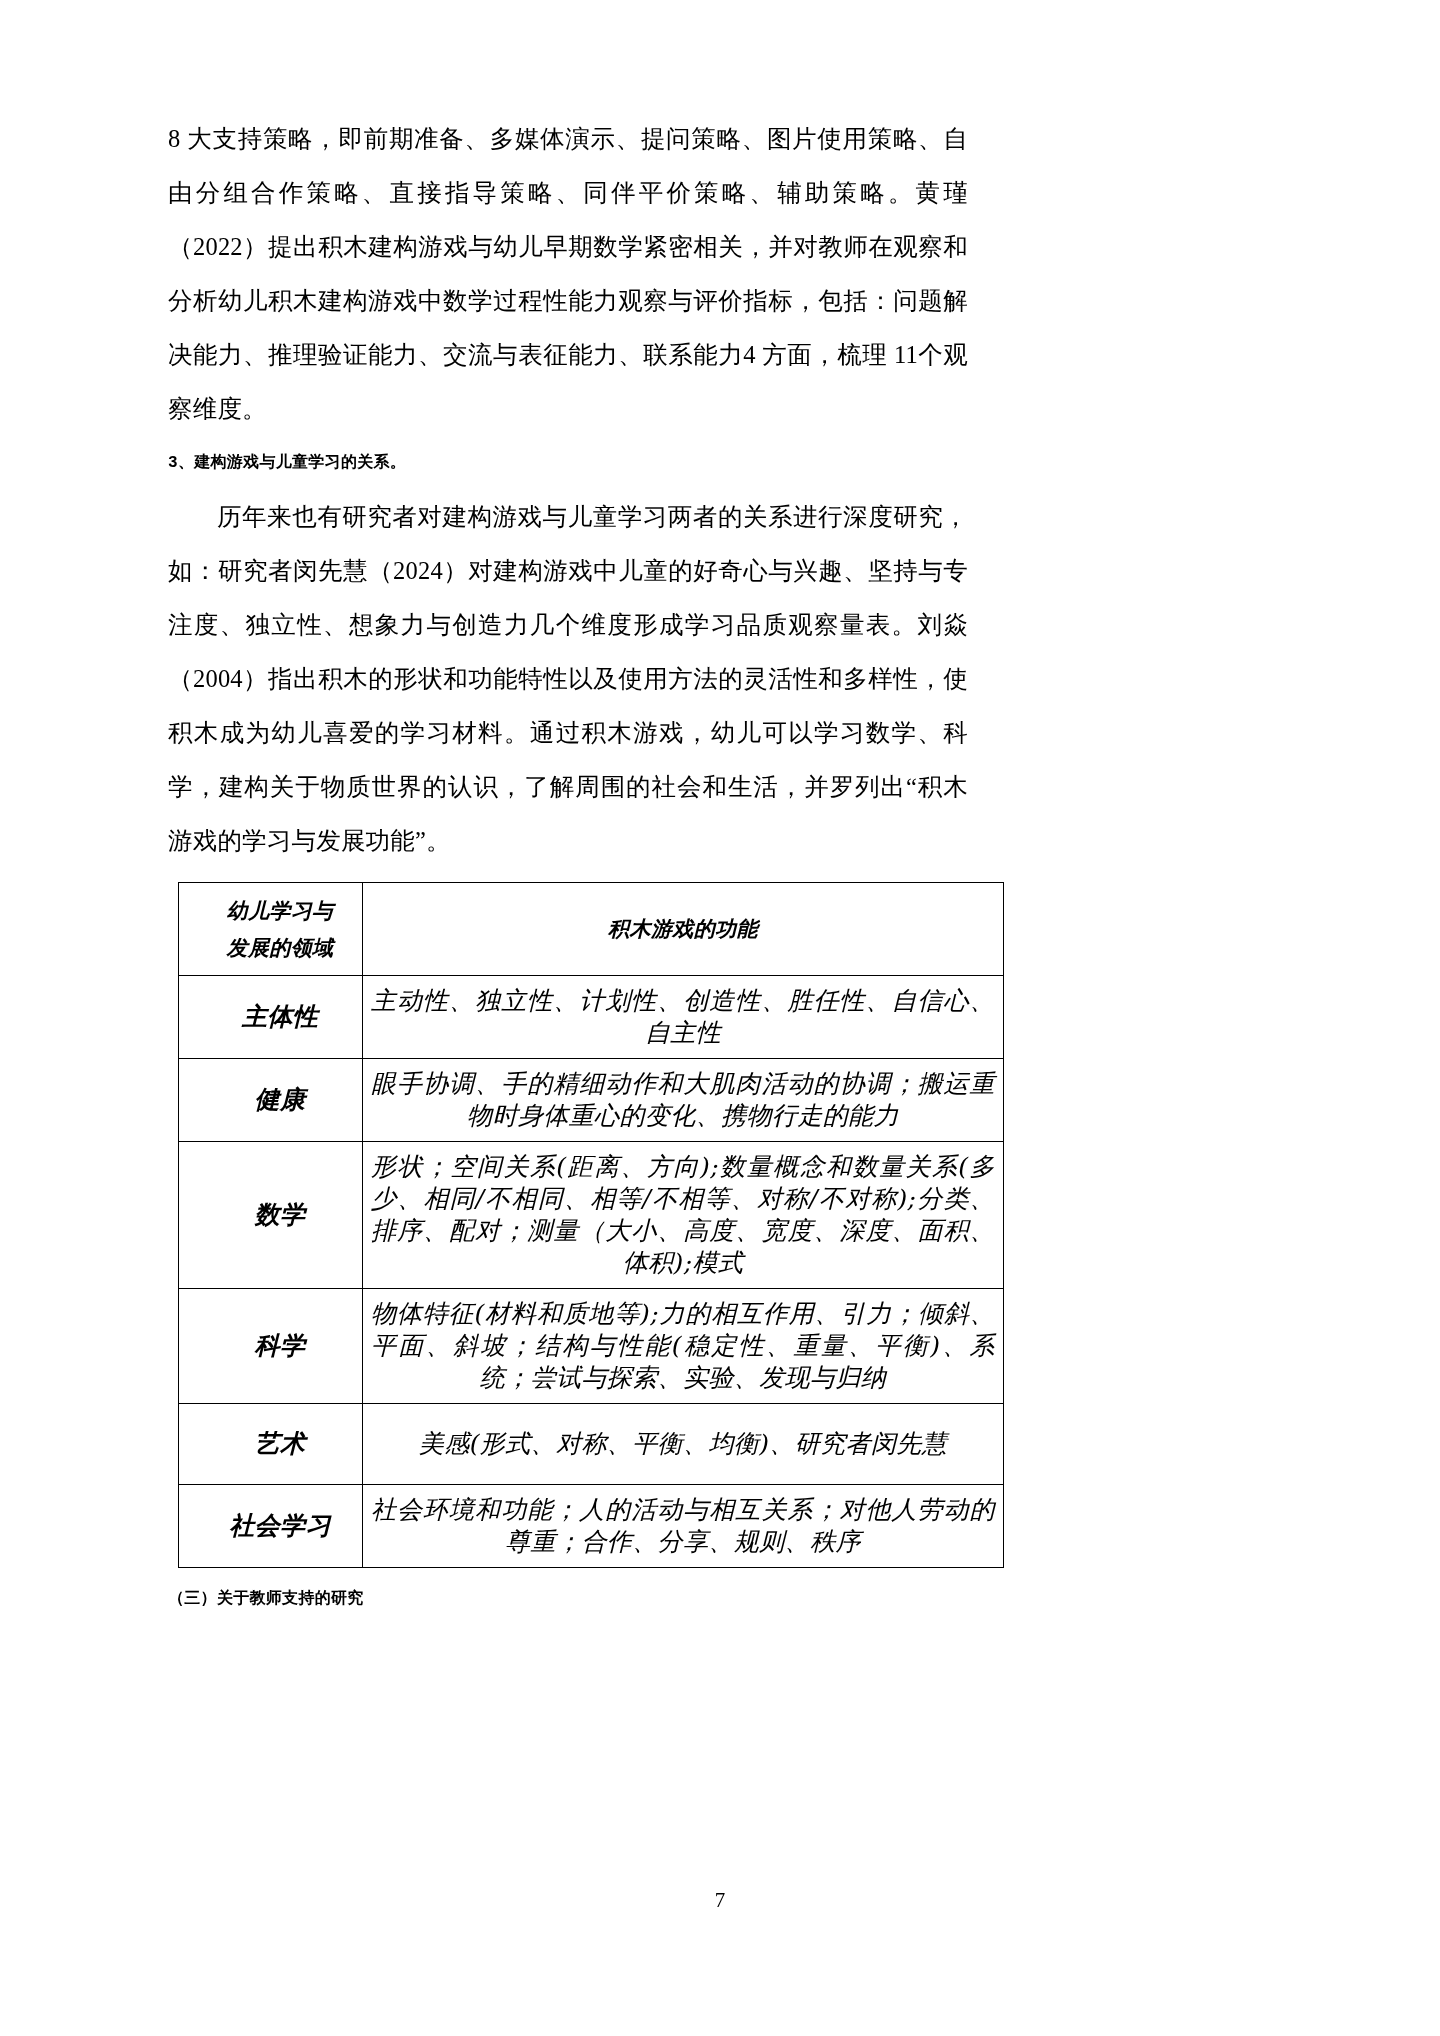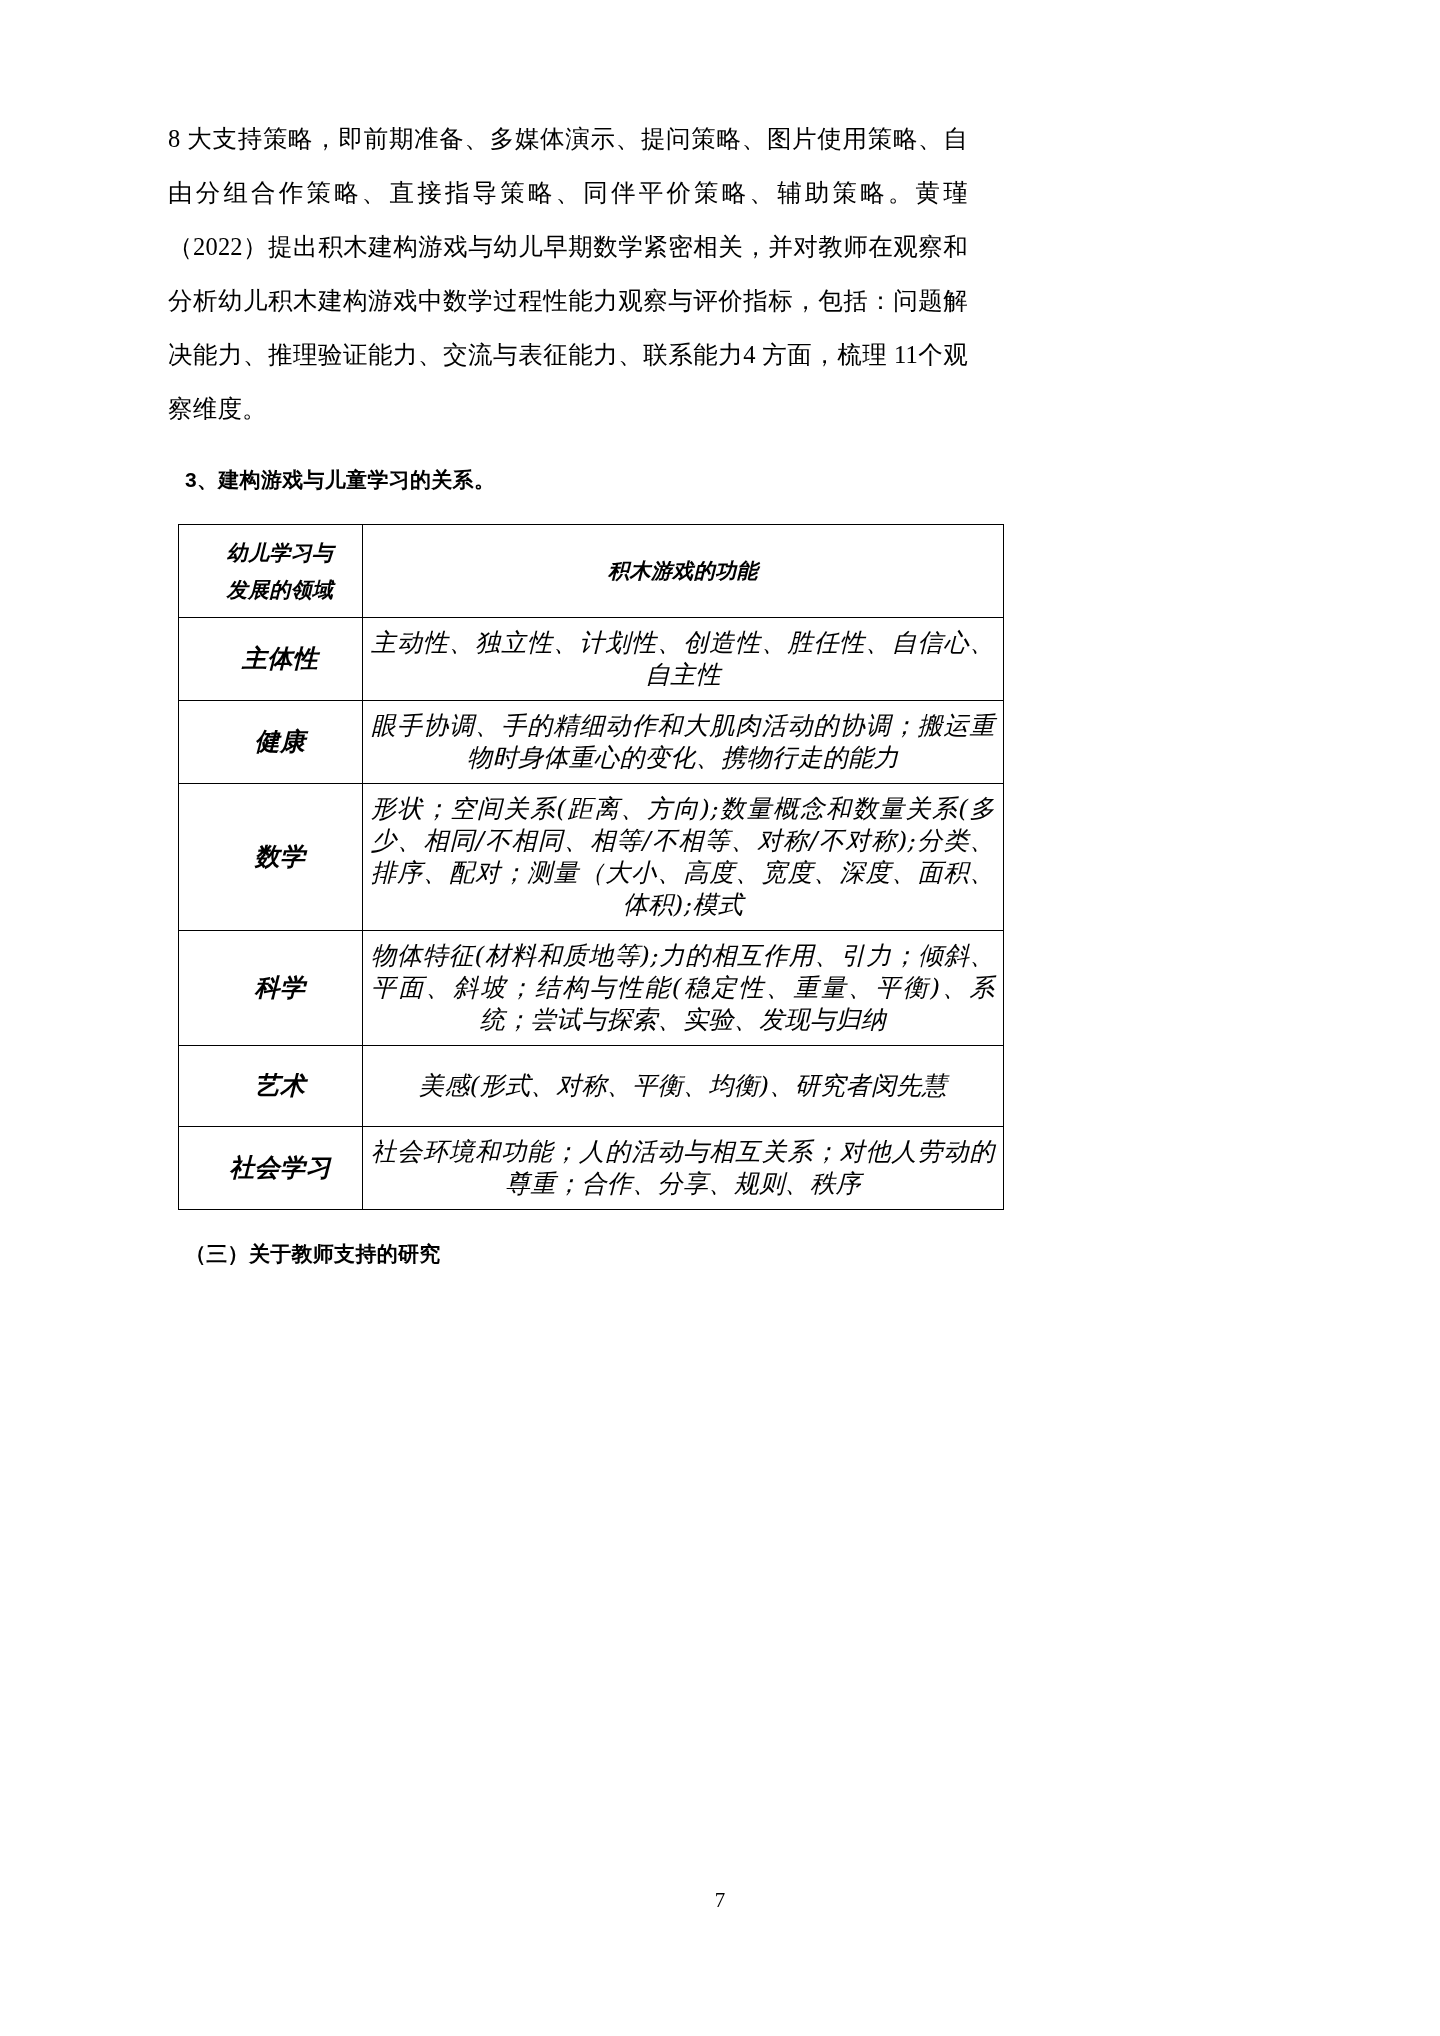--- a/index.html
+++ b/index.html
@@ -32,25 +32,25 @@
     text-justify: inter-ideograph;
     margin: 0;
     letter-spacing: 0.2px;
     font-family: "Liberation Serif", "DejaVu Serif", serif;
   }
   .para.indent {
     text-indent: 49px;
   }
   
   .heading {
-    font-size: 21px;
+    font-size: 16px;
     line-height: 54px;
     font-weight: bold;
-    margin: 17px;
-    font-family: Liberation Sans, sans-serif;
+    margin: 0;
+    font-family: Liberation Mono, monospace;
     letter-spacing: 0.3px;
   }
   
   .tbl-wrap {
     margin: 14px 0 4px 10px;
     width: 772px;
   }
   table.blocks {
     border-collapse: collapse;
     width: 772px;
@@ -105,20 +105,21 @@
 </head>
 <body>
 
 <div class="page">
   <div class="content">
 
     <p class="para">8 大支持策略，即前期准备、多媒体演示、提问策略、图片使用策略、自由分组合作策略、直接指导策略、同伴平价策略、辅助策略。黄瑾（2022）提出积木建构游戏与幼儿早期数学紧密相关，并对教师在观察和分析幼儿积木建构游戏中数学过程性能力观察与评价指标，包括：问题解决能力、推理验证能力、交流与表征能力、联系能力4 方面，梳理 11个观察维度。</p>
 
     <p class="heading">3、建构游戏与儿童学习的关系。</p>
 
+    <p class="para indent">历年来也有研究者对建构游戏与儿童学习两者的关系进行深度研究，如：研究者闵先慧（2024）对建构游戏中儿童的好奇心与兴趣、坚持与专注度、独立性、想象力与创造力几个维度形成学习品质观察量表。刘焱（2004）指出积木的形状和功能特性以及使用方法的灵活性和多样性，使积木成为幼儿喜爱的学习材料。通过积木游戏，幼儿可以学习数学、科学，建构关于物质世界的认识，了解周围的社会和生活，并罗列出“积木游戏的学习与发展功能”。</p>
 
     <div class="tbl-wrap">
       <table class="blocks">
         <tbody>
           <tr class="head">
             <td class="col-left">
               <span>幼儿学习与</span><br>
               <span>发展的领域</span>
             </td>
             <td class="col-right">积木游戏的功能</td>

